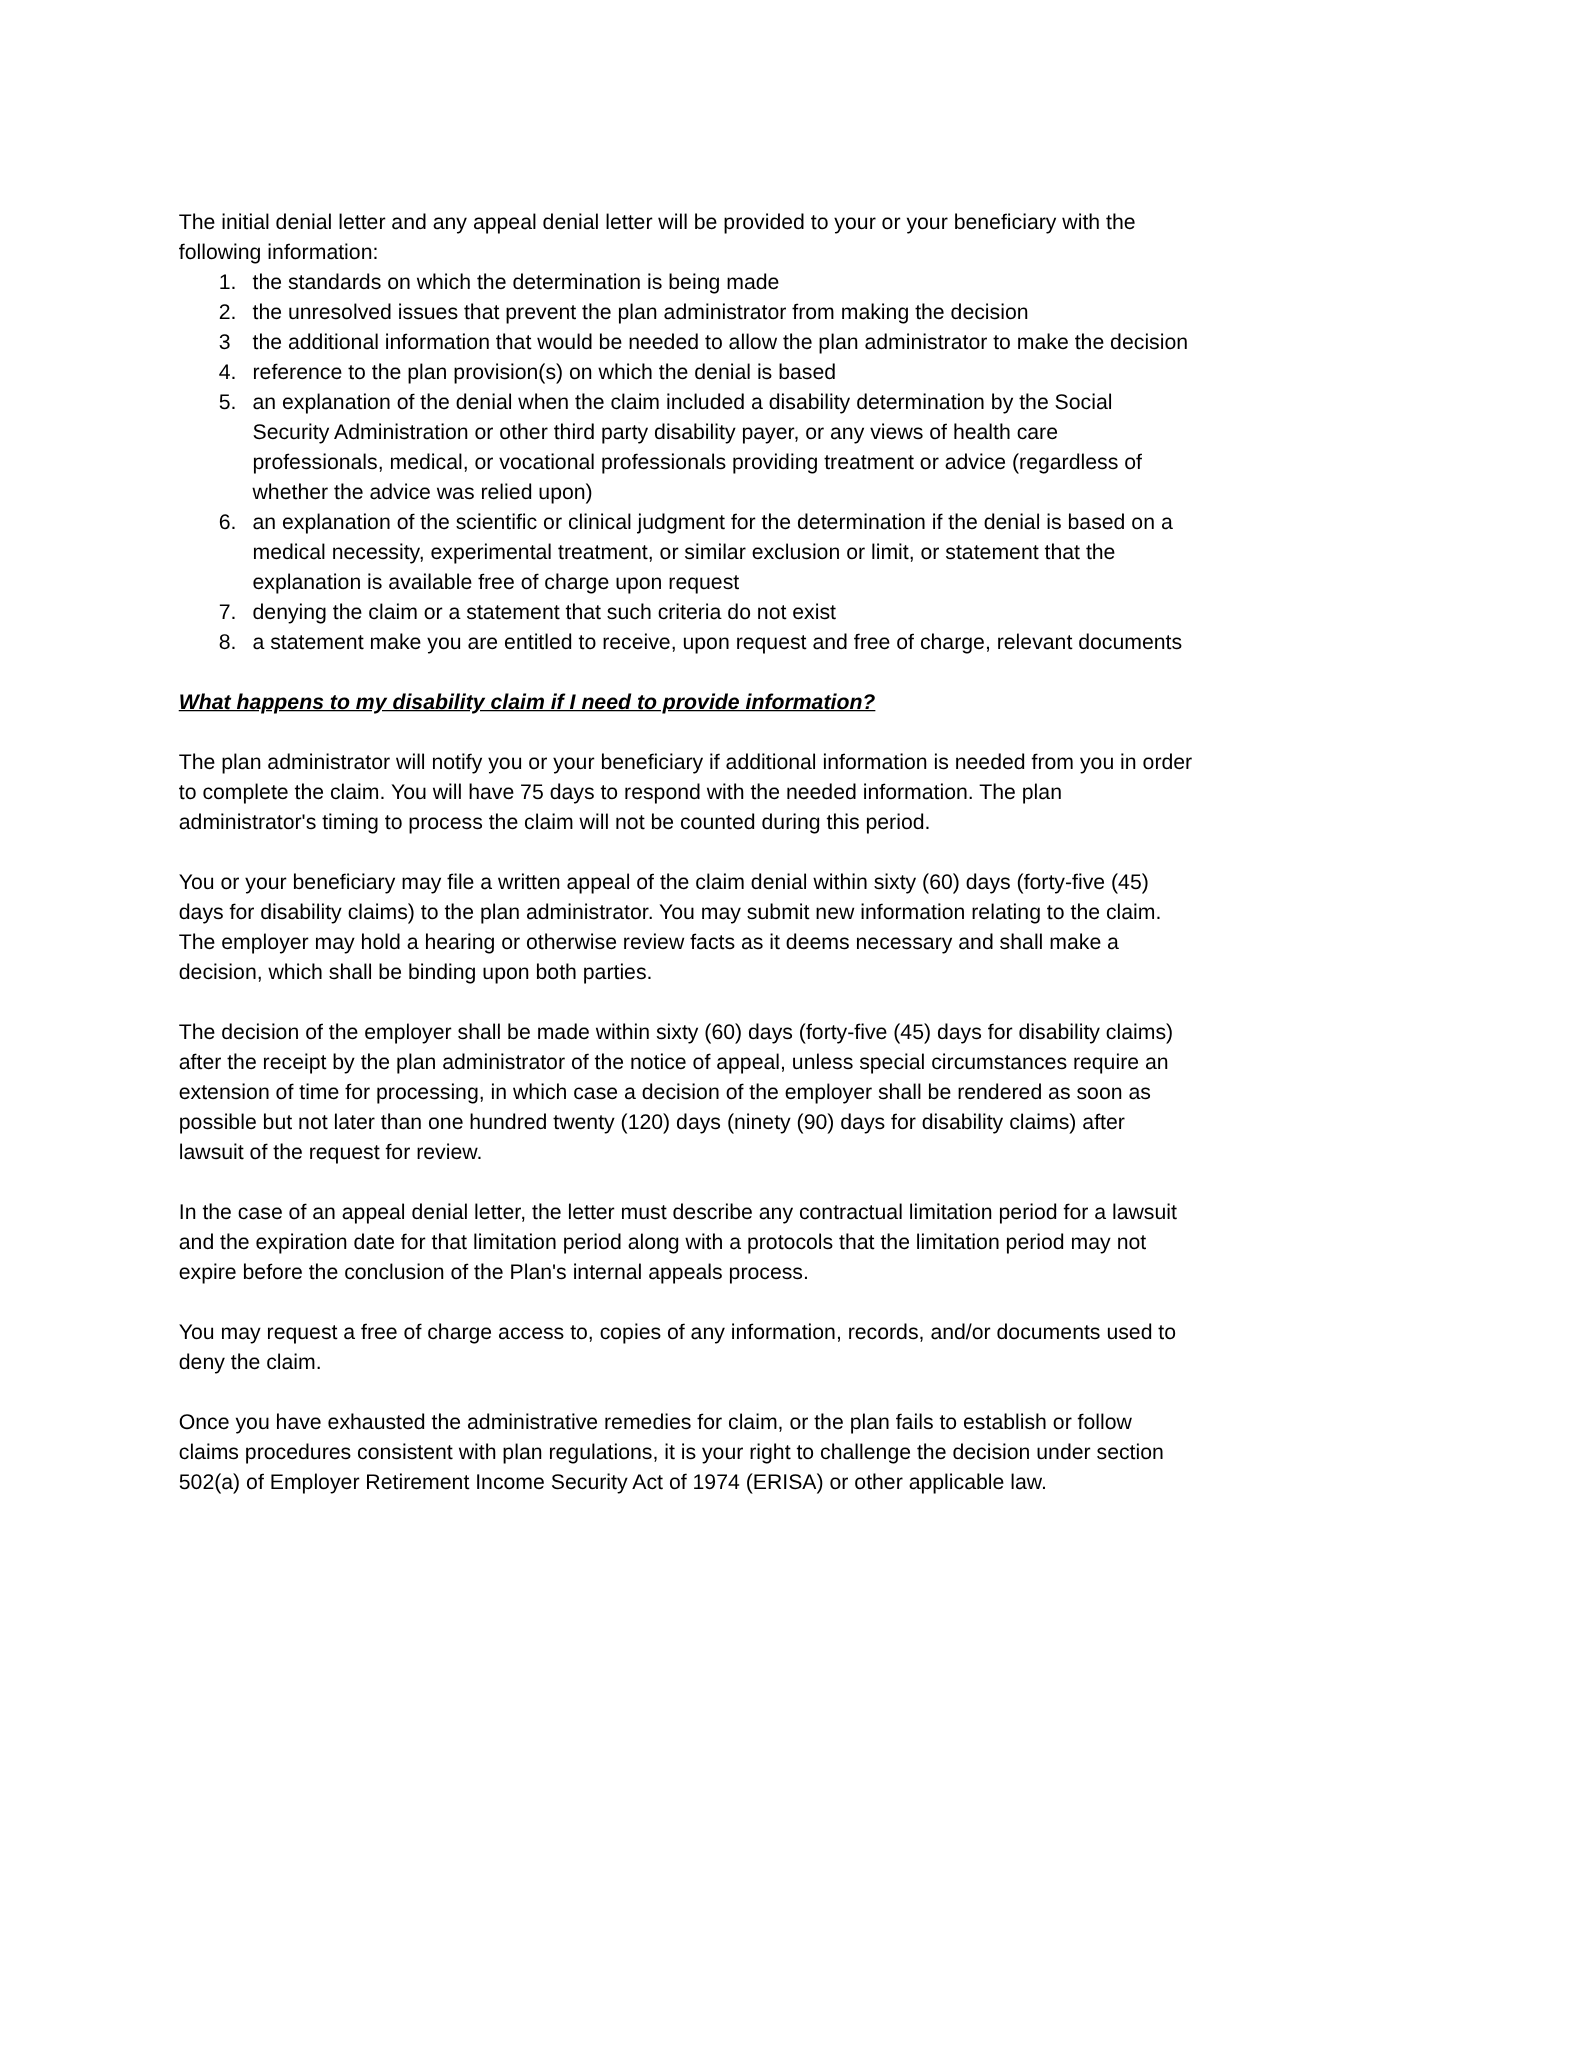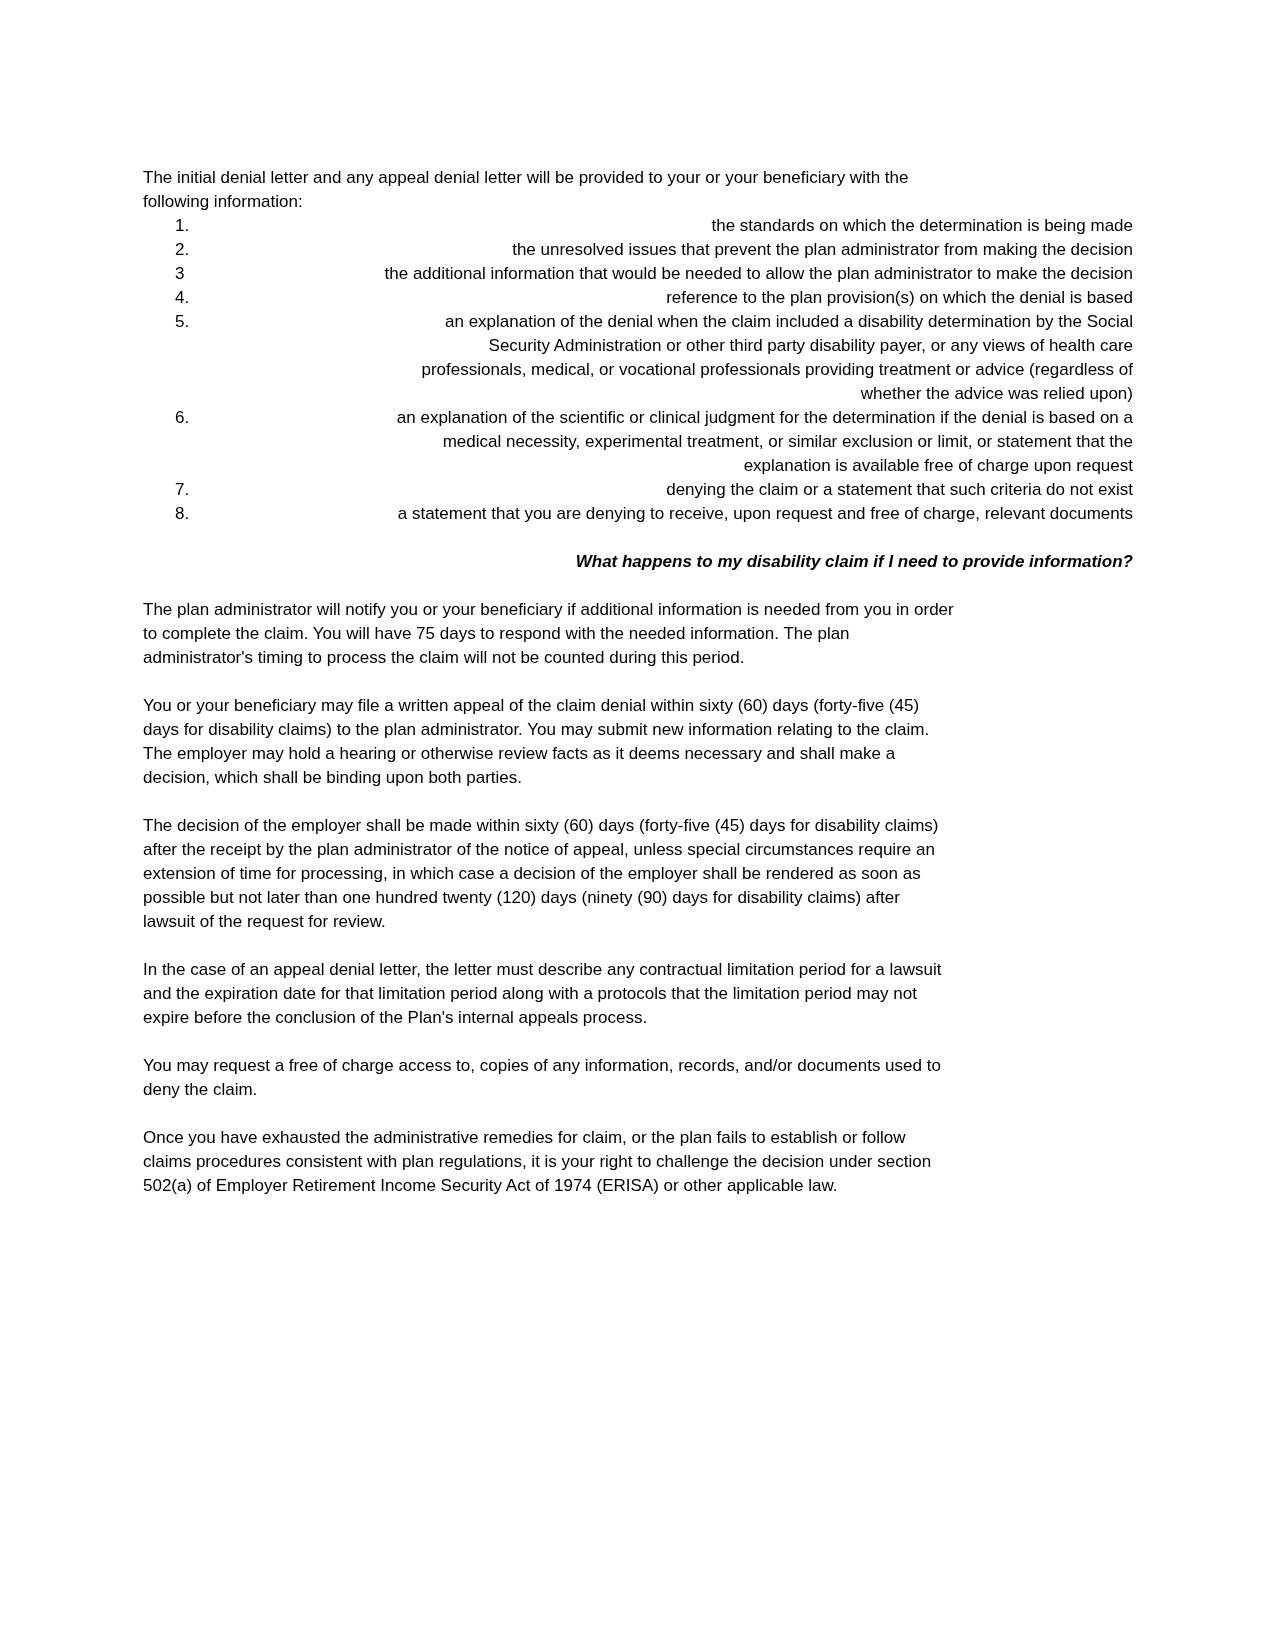--- a/index.html
+++ b/index.html
@@ -42,28 +42,27 @@
     display: flex;
     padding-left: 32px;
   }
   .item-number {
     flex: 0 0 27px;
     white-space: nowrap;
   }
   .item-lines {
     flex: 1 1 auto;
     min-width: 0;
-    text-align: right;
   }
   .heading {
     font-weight: bold;
     font-style: italic;
+    text-decoration: underline;
     margin: 0 0 24px 0;
     white-space: nowrap;
-    text-align: right;
   }
   .footer {
     position: absolute;
     top: 1518px;
     left: 0;
     width: 100%;
     text-align: left;
   }
 </style>
 </head>
@@ -129,21 +128,21 @@
       <div class="list-item">
         <div class="item-number">7.</div>
         <div class="item-lines">
           <div class="line">denying the claim or a statement that such criteria do not exist</div>
         </div>
       </div>
 
       <div class="list-item">
         <div class="item-number">8.</div>
         <div class="item-lines">
-          <div class="line">a statement that you are denying to receive, upon request and free of charge, relevant documents</div>
+          <div class="line">a statement make you are entitled to receive, upon request and free of charge, relevant documents</div>
         </div>
       </div>
 
     </div>
 
     <div class="heading">What happens to my disability claim if I need to provide information?</div>
 
     <div class="para">
       <div class="line">The plan administrator will notify you or your beneficiary if additional information is needed from you in order</div>
       <div class="line">to complete the claim. You will have 75 days to respond with the needed information. The plan</div>

